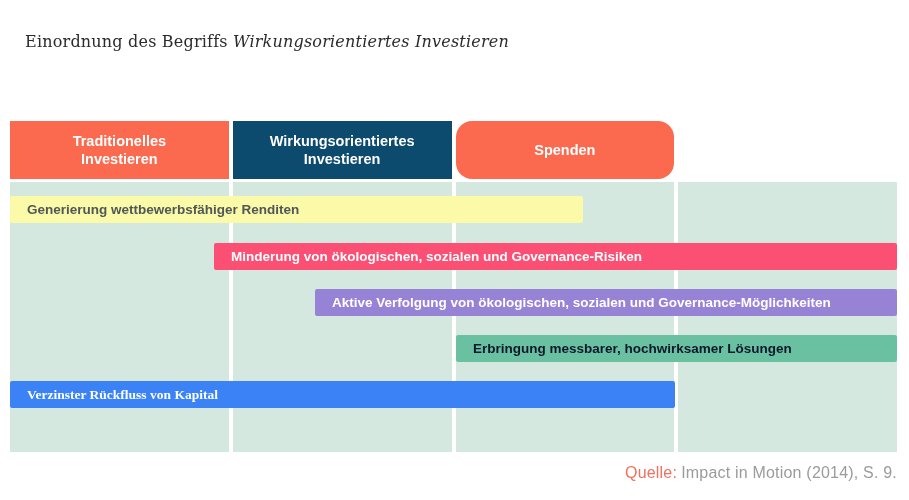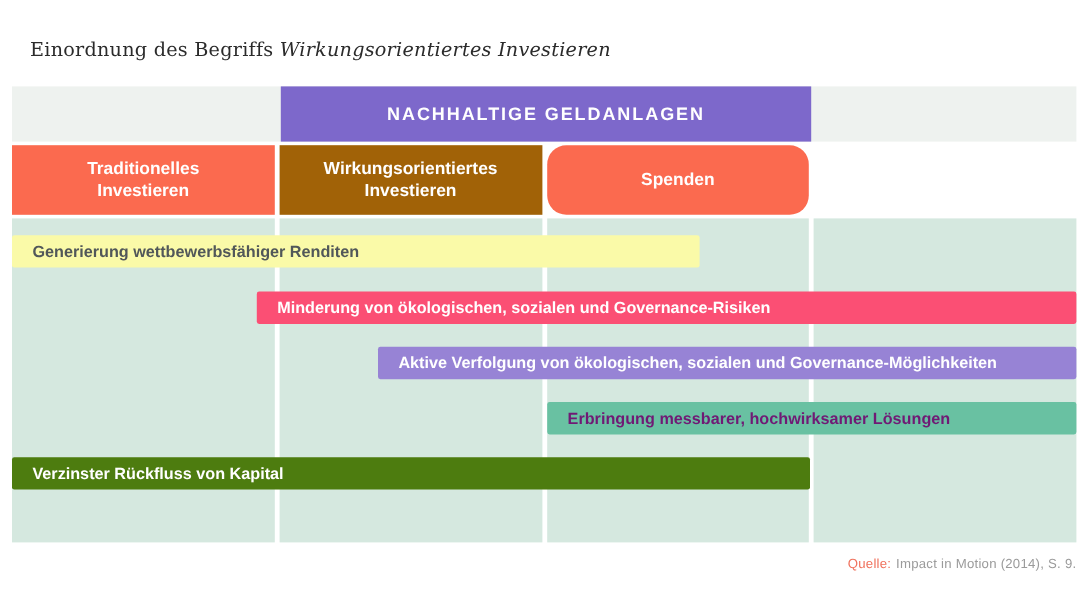--- a/index.html
+++ b/index.html
@@ -45,67 +45,64 @@
     font-size:13.5px; font-weight:bold; white-space:nowrap;
   }
   .bar-renditen        { left:0;     top:124px; width:573px; }
   .bar-risiken         { left:204px; top:171px; width:683px; }
   .bar-moeglichkeiten  { left:305px; top:217px; width:582px; }
   .bar-loesungen       { left:446px; top:263px; width:441px; }
   .bar-kapital         { left:0;     top:309px; width:665px; }
 
   .source {
     position:absolute; right:12px; top:464px;
-    font-size:11px; color:#9b9b9b; letter-spacing:0.2px;
+    font-size:16px; color:#9b9b9b; letter-spacing:0.2px;
   }
   .source .src-label { margin-right:4px; }
 </style>
 </head>
 <body>
 
 <div class="page">
 
   <div class="title">
     <span>Einordnung des Begriffs</span>
     <span class="emph">Wirkungsorientiertes Investieren</span>
   </div>
 
   <div class="chart">
 
-    <div class="top-row" style="background: rgb(238, 242, 239);">
-      <div class="banner" style="background: rgb(125, 104, 203); color: rgb(255, 255, 255);">NACHHALTIGE GELDANLAGEN</div>
-    </div>
 
     <div class="grid4 head-row">
       <div class="head-cell" style="background: rgb(251, 106, 79);">
         <span>Traditionelles</span>
         <span>Investieren</span>
       </div>
-      <div class="head-cell" style="background: #a16207;">
+      <div class="head-cell" style="background: #0c4a6e;">
         <span>Wirkungsorientiertes</span>
         <span>Investieren</span>
       </div>
       <div class="head-cell" style="background: rgb(251, 106, 79); border-radius: 16px;">
         <span>Spenden</span>
         <span></span>
       </div>
     </div>
 
     <div class="grid4 body-row">
       <div class="body-col" style="background: rgb(213, 232, 223);"></div>
       <div class="body-col" style="background: rgb(213, 232, 223);"></div>
       <div class="body-col" style="background: rgb(213, 232, 223);"></div>
       <div class="body-col" style="background: rgb(213, 232, 223);"></div>
     </div>
 
     <div class="bar bar-risiken" style="background: rgb(251, 79, 116); color: rgb(255, 255, 255);">Minderung von ökologischen, sozialen und Governance-Risiken</div>
     <div class="bar bar-renditen" style="background: rgb(250, 250, 168); color: rgb(81, 87, 89);">Generierung wettbewerbsfähiger Renditen</div>
     <div class="bar bar-moeglichkeiten" style="background: rgb(151, 131, 213); color: rgb(255, 255, 255);">Aktive Verfolgung von ökologischen, sozialen und Governance-Möglichkeiten</div>
-    <div class="bar bar-loesungen" style="background: rgb(105, 193, 162); color: #701a75;">Erbringung messbarer, hochwirksamer Lösungen</div>
-    <div class="bar bar-kapital" style="background: #4d7c0f; color: rgb(255, 255, 255);">Verzinster Rückfluss von Kapital</div>
+    <div class="bar bar-loesungen" style="background: rgb(105, 193, 162); color: #0f172a;">Erbringung messbarer, hochwirksamer Lösungen</div>
+    <div class="bar bar-kapital" style="background: #3b82f6; color: rgb(255, 255, 255); font-family: Liberation Serif, serif;">Verzinster Rückfluss von Kapital</div>
 
   </div>
 
   <div class="source">
     <span class="src-label" style="color: rgb(240, 113, 92);">Quelle:</span><span>Impact in Motion (2014), S. 9.</span>
   </div>
 
 </div>
 
 </body></html>

